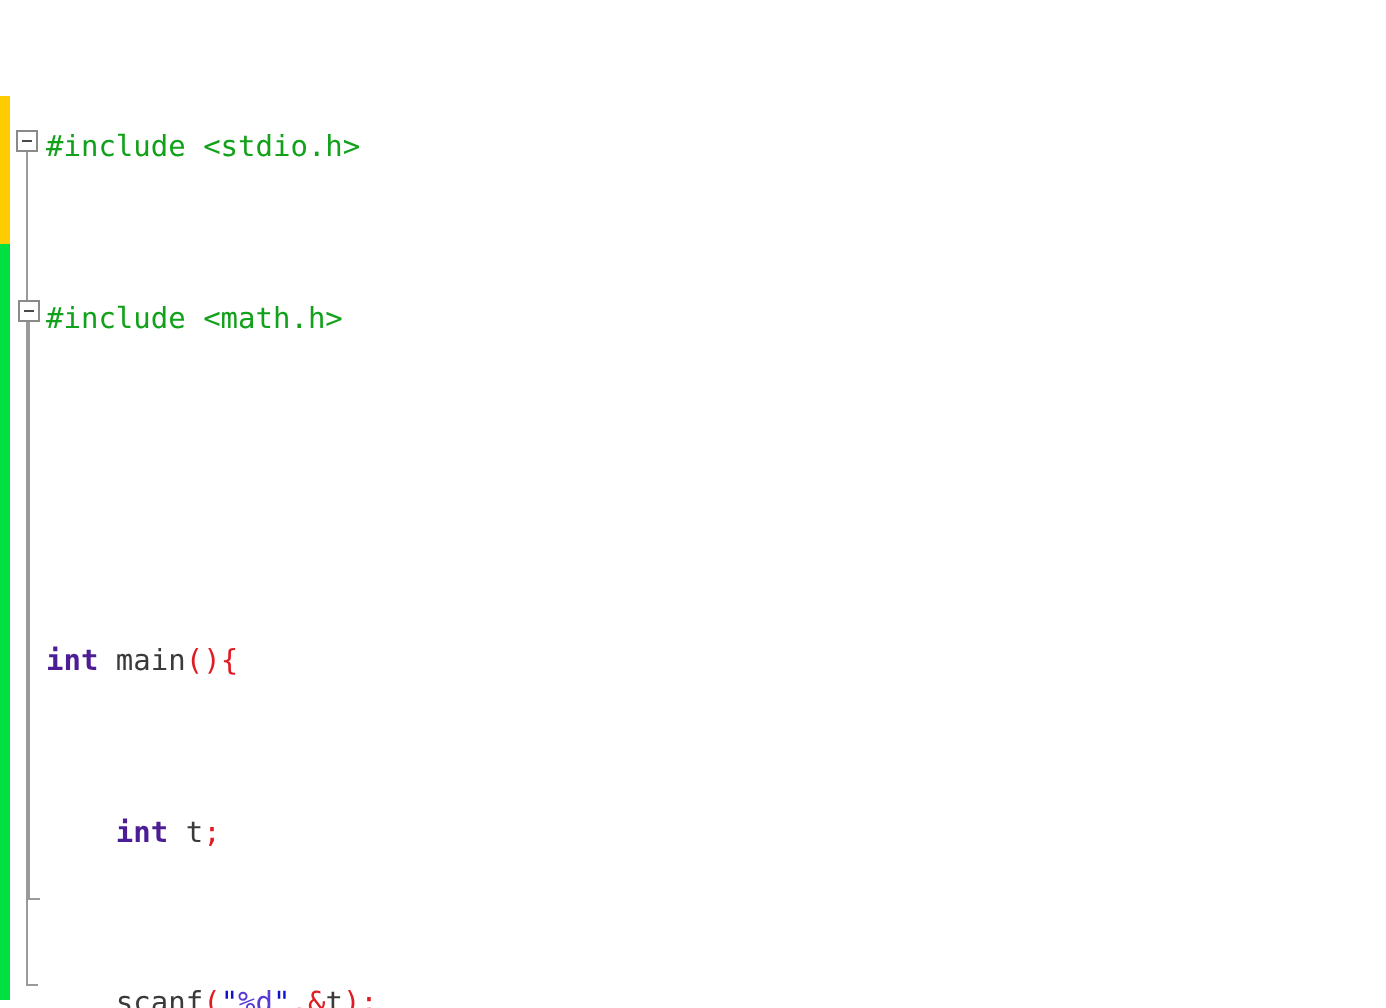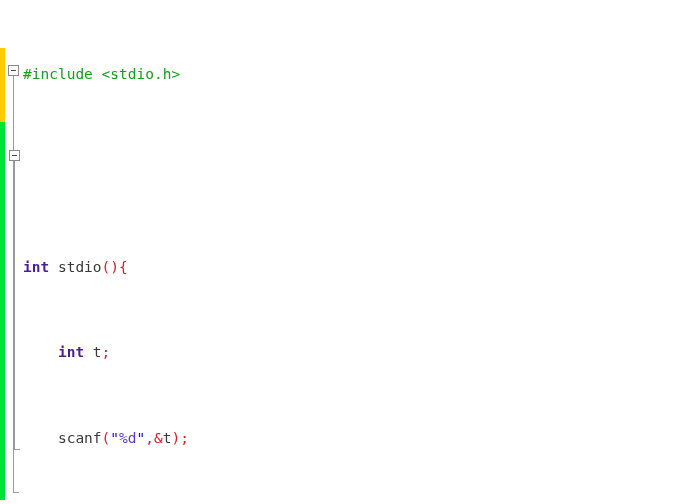--- a/index.html
+++ b/index.html
@@ -77,24 +77,25 @@
     <div class="fold-endcap" style="top:492px;"></div>
     <div class="fold-endcap" style="top:449px;left:9px;"></div>
     <div class="fold-box" style="left:3px;top:65px;"></div>
     <div class="fold-box" style="left:4px;top:150px;"></div>
   </div>
 
   <div class="code">
 
     <div class="line"><span class="tk-pre">#include &lt;stdio.h&gt;</span></div>
 
+    <div class="line"><span class="tk-pre">#include &lt;math.h&gt;</span></div>
 
     <div class="line">&nbsp;</div>
 
-    <div class="line"><span class="tk-kw">int</span><span class="tk-id"> stdio</span><span class="tk-punc">(){</span></div>
+    <div class="line"><span class="tk-kw">int</span><span class="tk-id"> main</span><span class="tk-punc">(){</span></div>
 
     <div class="line"><span class="tk-id">    </span><span class="tk-kw">int</span><span class="tk-id"> t</span><span class="tk-punc">;</span></div>
 
     <div class="line"><span class="tk-fn">    scanf</span><span class="tk-punc">(</span><span class="tk-str">"</span><span class="tk-fmt">%d</span><span class="tk-str">"</span><span class="tk-punc">,&amp;</span><span class="tk-id">t</span><span class="tk-punc">);</span></div>
 
     
 
     
 
     

